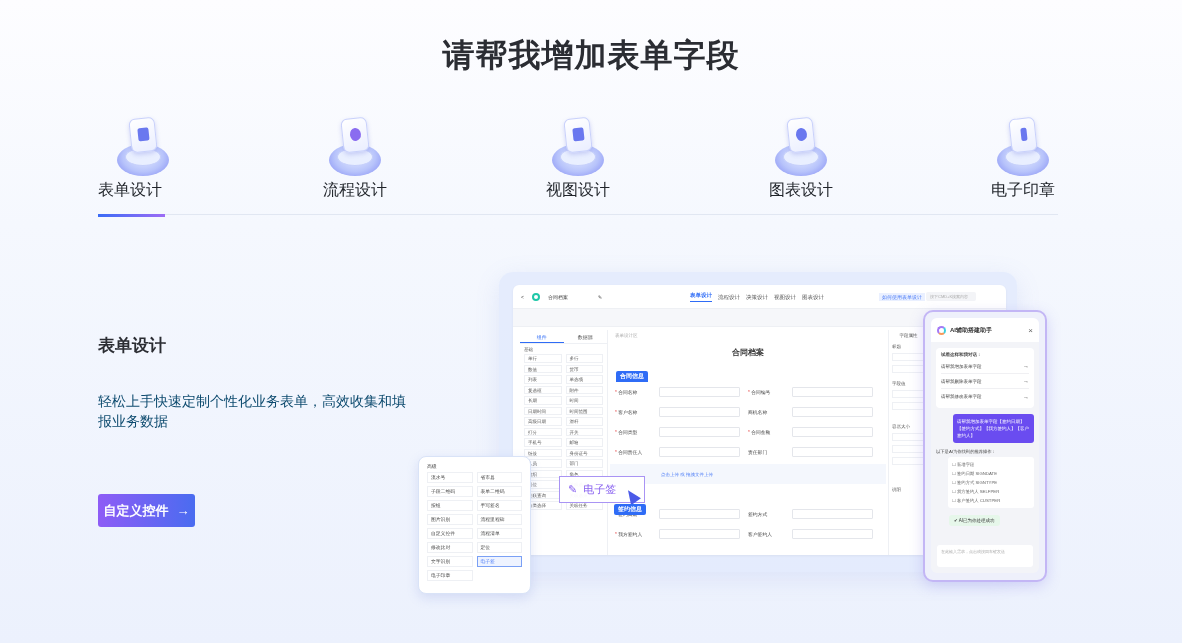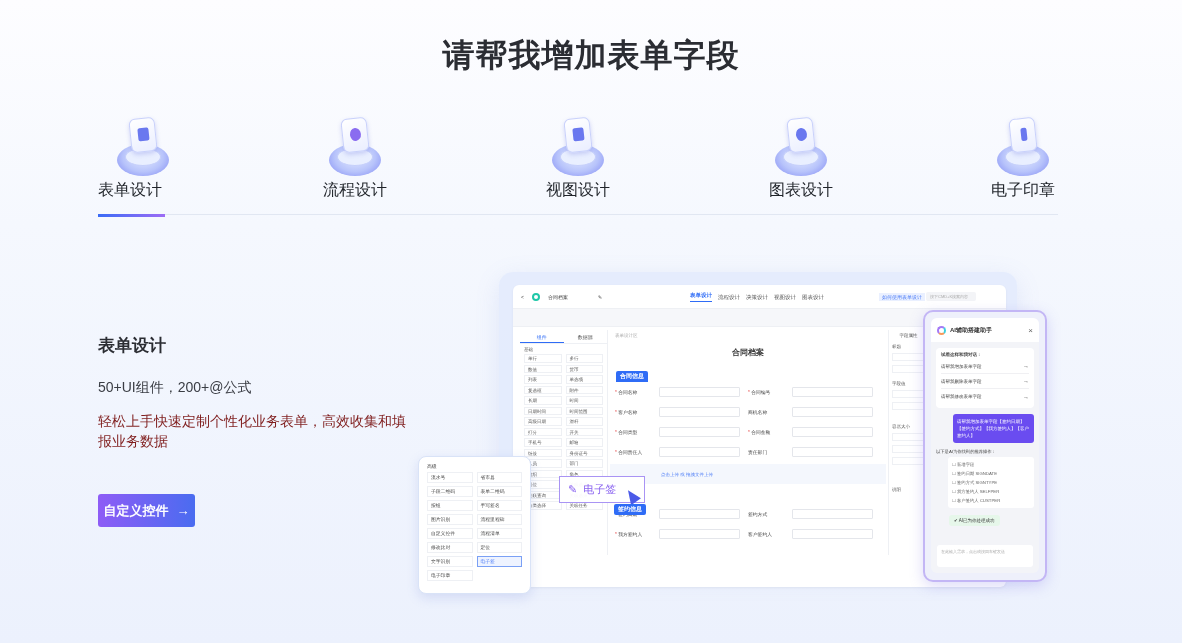--- a/index.html
+++ b/index.html
@@ -11,25 +11,25 @@
 .tab .ico{position:absolute;left:50%;top:6px;margin-left:-28px;width:56px;height:62px}
 .tab .lbl{position:absolute;top:70px;left:0;width:100%;font-size:16px;color:#1f2329}
 .tab.active .bar{position:absolute;left:0;bottom:-2px;width:67px;height:3px;background:linear-gradient(90deg,#3a6cf6,#9d6cf5)}
 .tab .base{position:absolute;left:2px;top:28px;width:52px;height:32px;border-radius:50%;background:radial-gradient(ellipse at 50% 40%,#e5ecff 0%,#b8c4fb 55%,#7d86f3 100%)}
 .tab .ring{position:absolute;left:10px;top:32px;width:36px;height:18px;border-radius:50%;background:#e9efff;border:1px solid #c5cffa}
 .tab .card{position:absolute;left:15px;top:2px;width:26px;height:34px;border-radius:6px;background:linear-gradient(160deg,#fff,#eaeeff);border:1.5px solid #c9d1fb;transform:rotate(-6deg);box-shadow:0 2px 4px rgba(90,100,220,.25)}
 .tab .glyph{position:absolute;left:7px;top:9px;width:11px;height:13px;border-radius:2px;background:#6a78ef}
 .left{position:absolute;left:98px;top:334px;width:320px}
 .left h3{font-size:17px;font-weight:bold;color:#2b2d33}
 .left .sub{margin-top:22px;font-size:14px;color:#3a3d44}
-.left .desc{margin-top:14px;font-size:14px;line-height:20px;color:#7f1d1d}
+.left .desc{margin-top:34px;font-size:14px;line-height:20px;color:#0c4a6e}
 .btn{position:absolute;left:98px;top:494px;width:97px;height:33px;border-radius:3px;background:linear-gradient(90deg,#8e5cf6,#4a6cf0);color:#fff;font-size:13px;font-weight:bold;display:flex;align-items:center;justify-content:center;gap:8px;cursor:pointer}
 
 .frame{position:absolute;left:499px;top:272px;width:518px;height:300px;border-radius:14px;background:rgba(226,234,253,.85);box-shadow:0 6px 24px rgba(120,140,220,.15)}
-.app{position:absolute;left:513px;top:285px;width:493px;height:302px;background:#fff;border-radius:6px;overflow:hidden;box-shadow:0 1px 3px rgba(0,0,0,.05)}
+.app{position:absolute;left:513px;top:285px;width:493px;height:270px;background:#fff;border-radius:6px;overflow:hidden;box-shadow:0 1px 3px rgba(0,0,0,.05)}
 .topbar{height:24px;display:flex;align-items:center;padding:0 8px;font-size:5px;color:#444;border-bottom:1px solid #eef0f4}
 .topbar .logo{width:8px;height:8px;border-radius:50%;border:2px solid #1fc7a8;margin:0 8px}
 .tnav{position:absolute;left:177px;top:0;height:24px;display:flex;gap:6px;align-items:center;font-size:5.5px;color:#555}
 .tnav span.on{color:#2f6cf6;font-weight:bold;border-bottom:1.5px solid #2f6cf6;padding-bottom:2px}
 .tlink{position:absolute;left:366px;top:8px;font-size:5px;color:#4d7df7;background:#eaf0ff;padding:1px 3px}
 .tsearch{position:absolute;left:413px;top:7px;width:50px;height:9px;background:#f3f4f7;border-radius:2px;font-size:4px;color:#aaa;padding:2px 4px}
 .toolbar2{height:18px;background:#f6f7fa;border-bottom:1px solid #eef0f4}
 .lpanel{position:absolute;left:7px;top:45px;width:88px;height:225px;border-right:1px solid #eef0f4;font-size:5px;color:#555}
 .lpanel .ht{display:flex;height:14px;border-bottom:1px solid #eef0f4}
 .lpanel .ht div{flex:1;text-align:center;line-height:14px}
@@ -124,21 +124,20 @@
         <div class="card">
           <div class="glyph" style="width:6px;left:10px"></div>
         </div>
       </div>
     <div class="lbl">电子印章</div>
   </div>
 </div>
 
 <div class="left">
   <h3>表单设计</h3>
-  <div class="sub">50+UI组件，200+@公式</div>
   <div class="desc">轻松上手快速定制个性化业务表单，高效收集和填报业务数据</div>
 </div>
 <div class="btn">
   <span>自定义控件</span>
   <span>→</span>
 </div>
 
 <div class="frame"></div>
 <div class="app">
   <div class="topbar">

